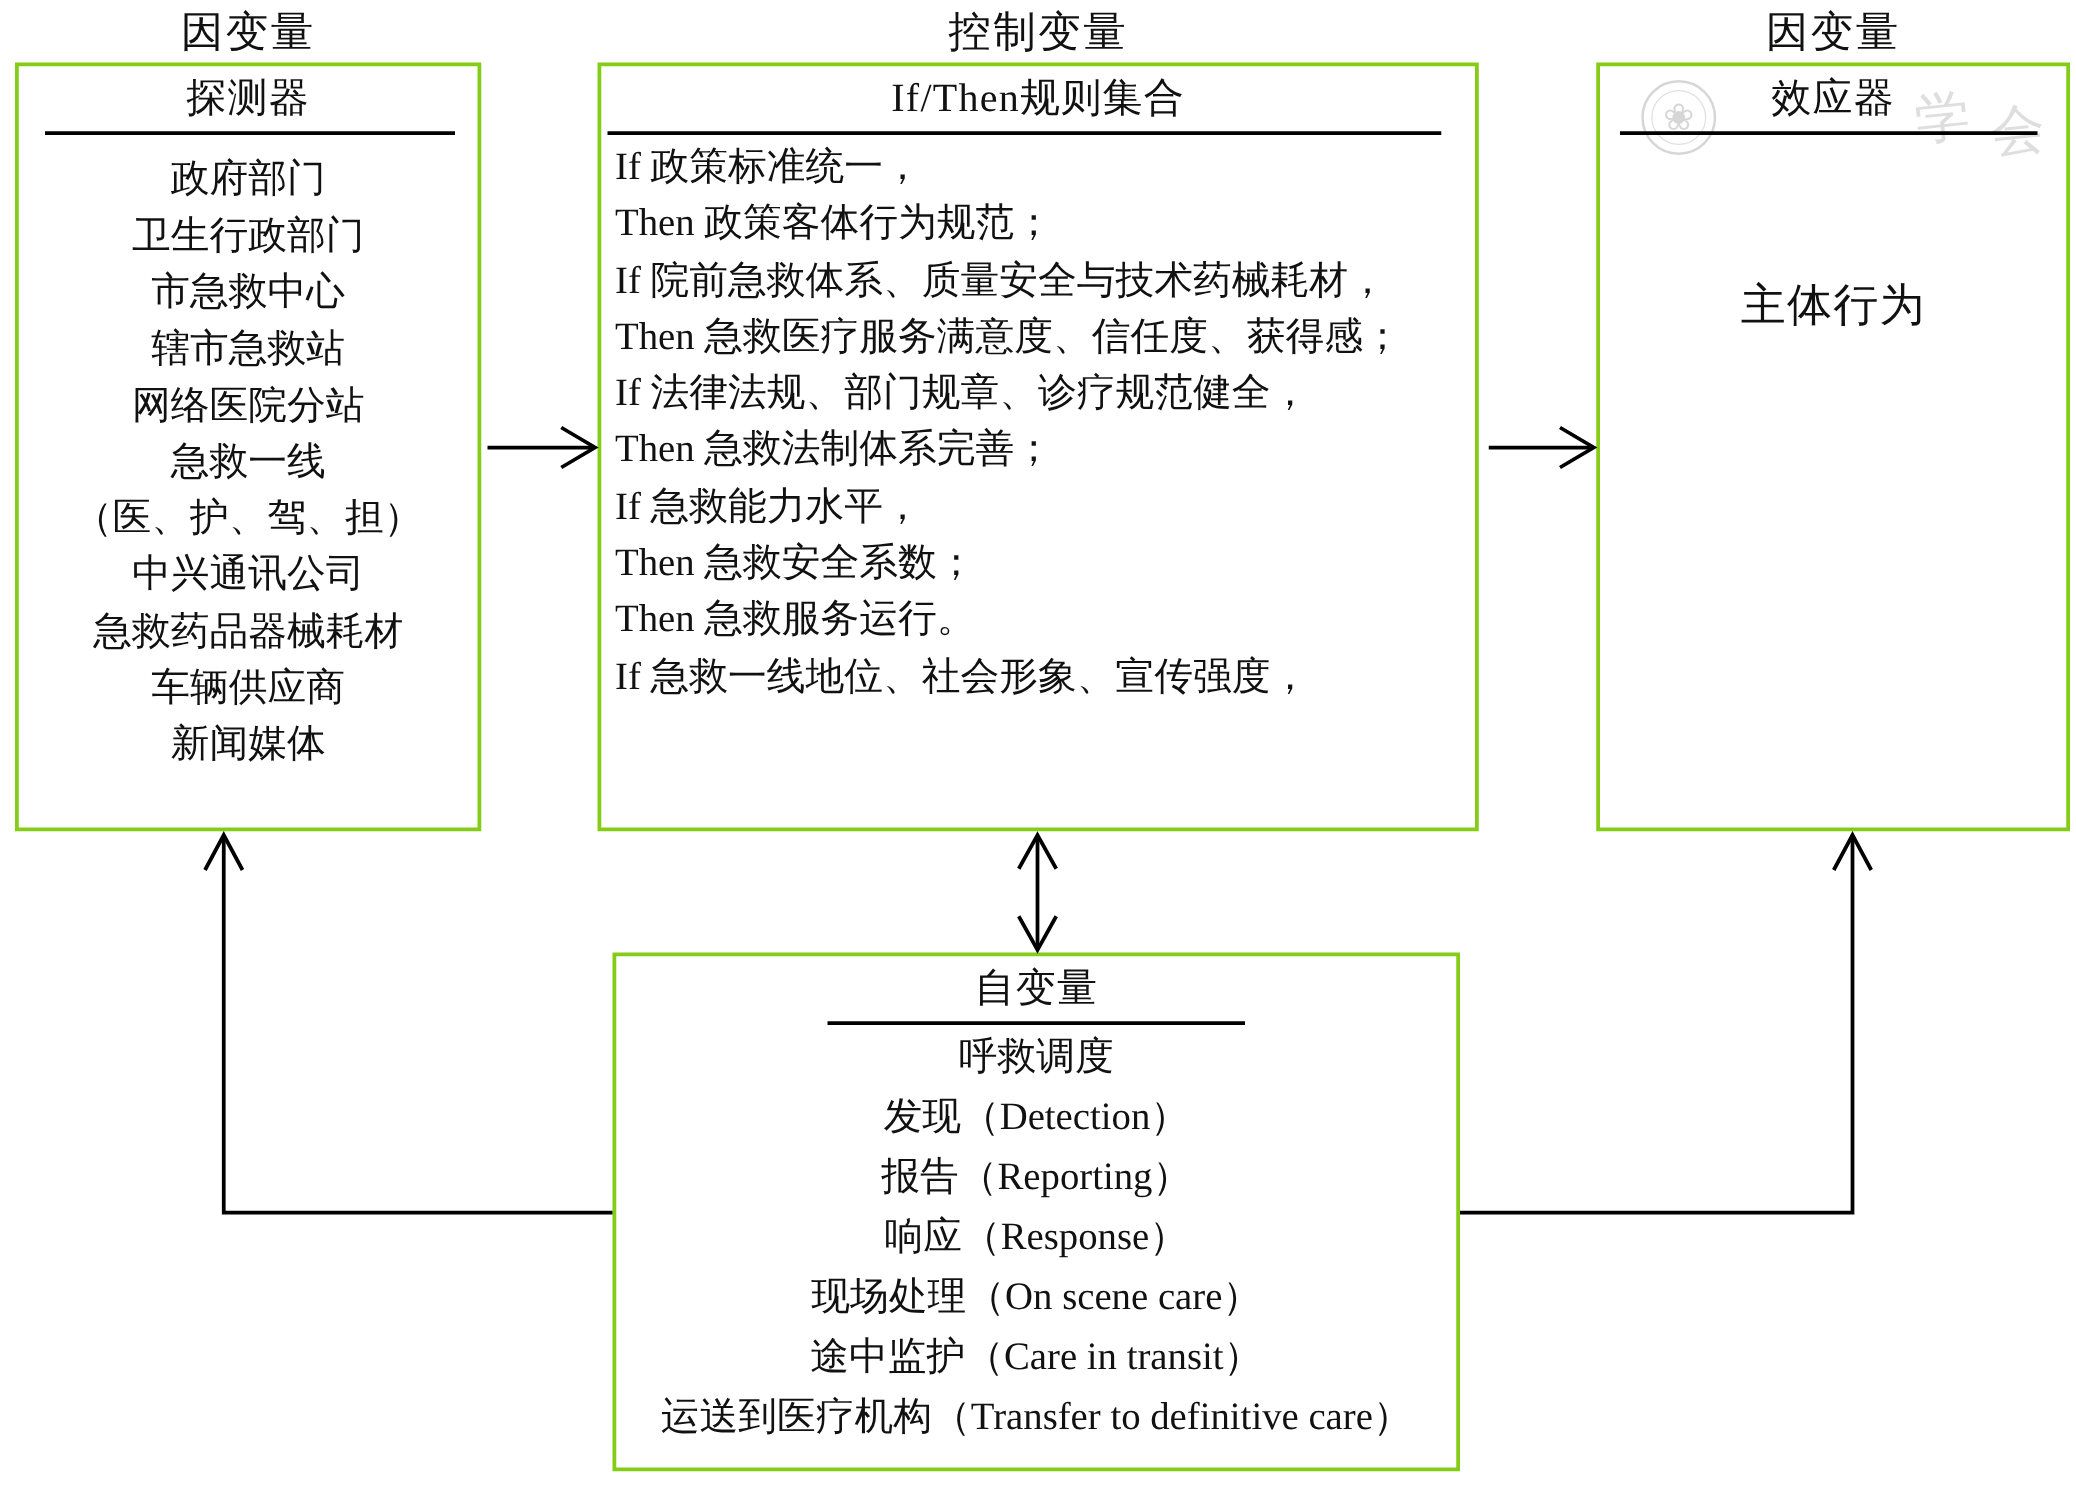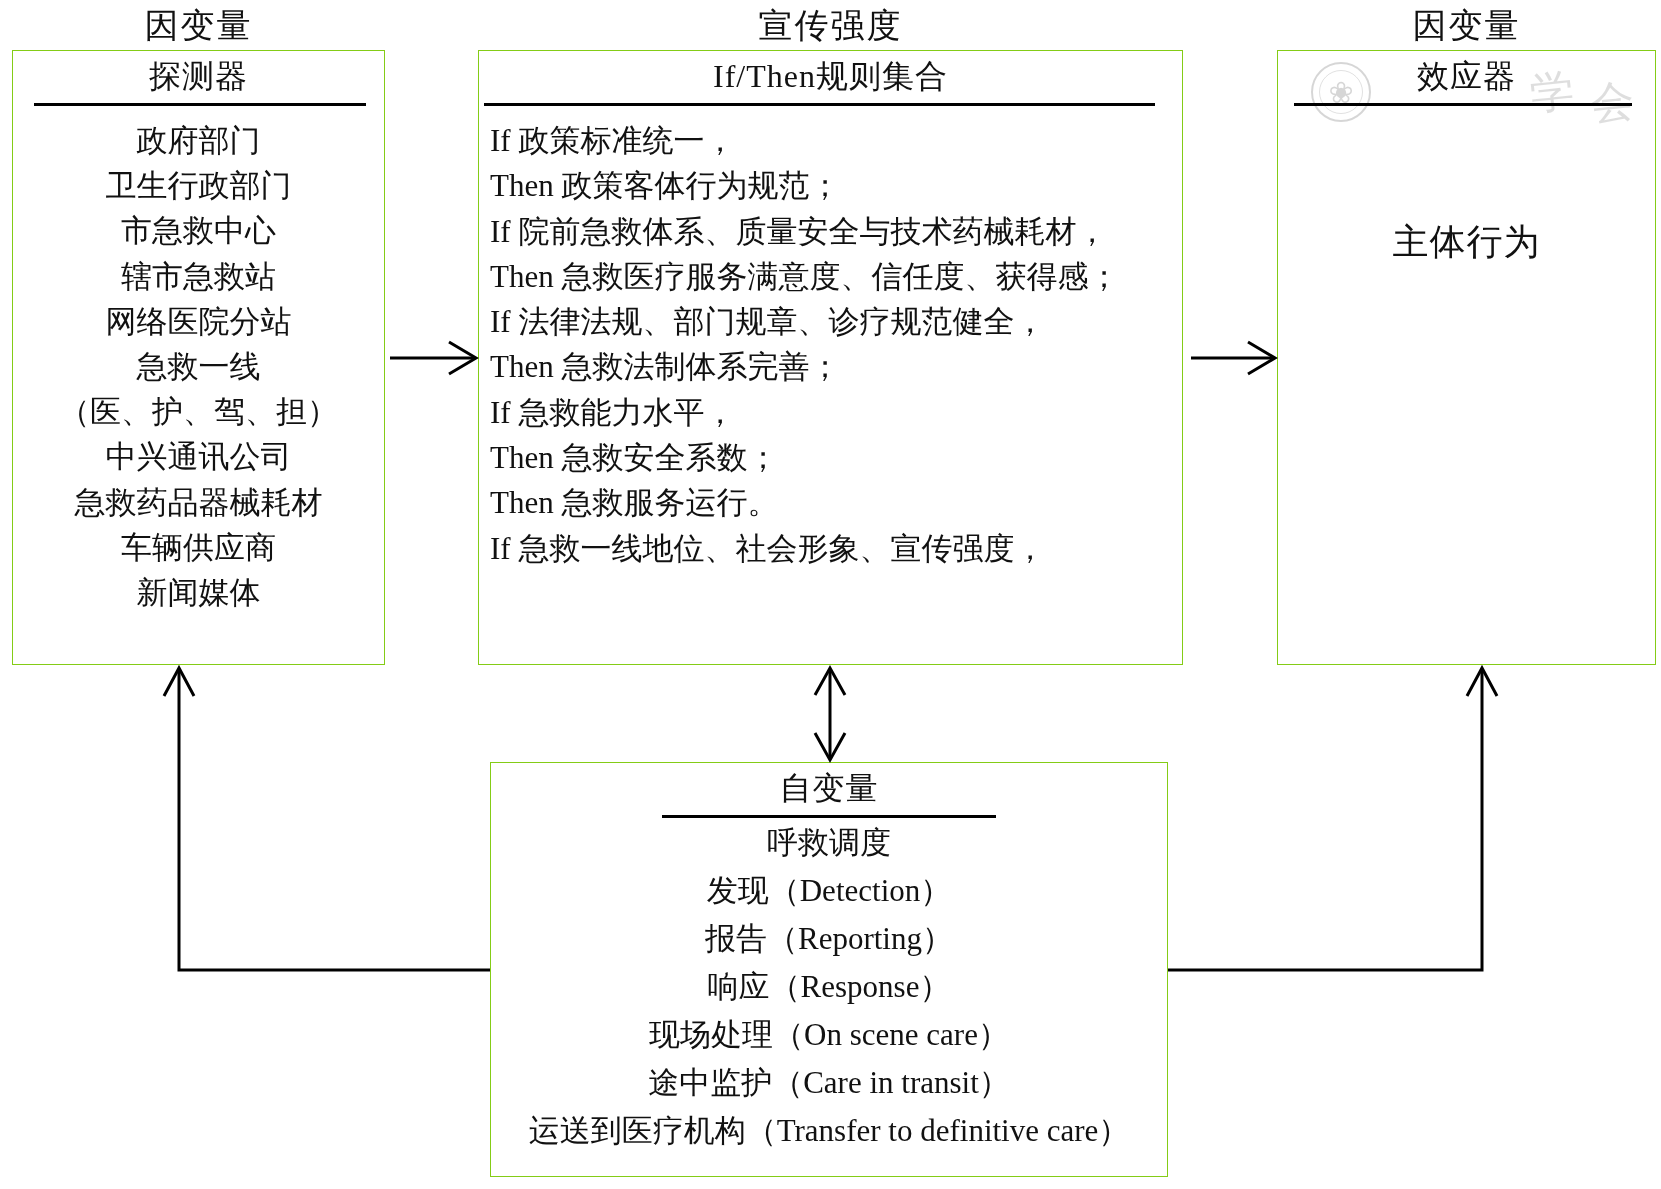--- a/index.html
+++ b/index.html
@@ -11,21 +11,21 @@
     color:#111;
     overflow:hidden;
   }
   .toplabel{
     position:absolute;top:4px;height:44px;
     display:flex;align-items:center;justify-content:center;
     font-size:34px;letter-spacing:2px;color:#111;
   }
   .box{
     position:absolute;
-    border:1px solid #84cc16;
+    border:3px solid #84cc16;
     background:transparent;
     box-sizing:border-box;
   }
   .hdr{
     height:52px;display:flex;align-items:center;justify-content:center;
     font-size:32px;letter-spacing:1px;white-space:nowrap;
   }
   .rule{height:3px;background:#000;}
   .rows{display:flex;flex-direction:column;align-items:center;}
   .rows .row{
@@ -54,21 +54,21 @@
   .effector-content{
     margin-top:112px;text-align:center;font-size:36px;letter-spacing:1px;
   }
 </style>
 </head>
 <body>
 
 <div id="canvas">
 
   <div class="toplabel" style="left:12px;width:373px;">因变量</div>
-  <div class="toplabel" style="left:478px;width:705px;">宣传强度</div>
+  <div class="toplabel" style="left:478px;width:705px;">控制变量</div>
   <div class="toplabel" style="left:1277px;width:379px;">因变量</div>
 
   <div class="box" style="left:12px;top:50px;width:373px;height:615px;">
     <div class="hdr">探测器</div>
     <div class="rule" style="margin:0 18px 0 21px;"></div>
     <div class="rows" style="margin-top:12px;">
       <div class="row">政府部门</div>
       <div class="row">卫生行政部门</div>
       <div class="row">市急救中心</div>
       <div class="row">辖市急救站</div>
@@ -78,21 +78,21 @@
       <div class="row">中兴通讯公司</div>
       <div class="row">急救药品器械耗材</div>
       <div class="row">车辆供应商</div>
       <div class="row">新闻媒体</div>
     </div>
   </div>
 
   <div class="box" style="left:478px;top:50px;width:705px;height:615px;">
     <div class="hdr">If/Then规则集合</div>
     <div class="rule" style="margin:0 27px 0 5px;"></div>
-    <div class="lines" style="margin-top:12px;justify-content:center;">
+    <div class="lines" style="margin-top:2px;justify-content:center;">
       <div class="row">If 政策标准统一，</div>
       <div class="row">Then 政策客体行为规范；</div>
       <div class="row">If 院前急救体系、质量安全与技术药械耗材，</div>
       <div class="row">Then 急救医疗服务满意度、信任度、获得感；</div>
       <div class="row">If 法律法规、部门规章、诊疗规范健全，</div>
       <div class="row">Then 急救法制体系完善；</div>
       <div class="row">If 急救能力水平，</div>
       <div class="row">Then 急救安全系数；</div>
       <div class="row">Then 急救服务运行。</div>
       <div class="row">If 急救一线地位、社会形象、宣传强度，</div>

